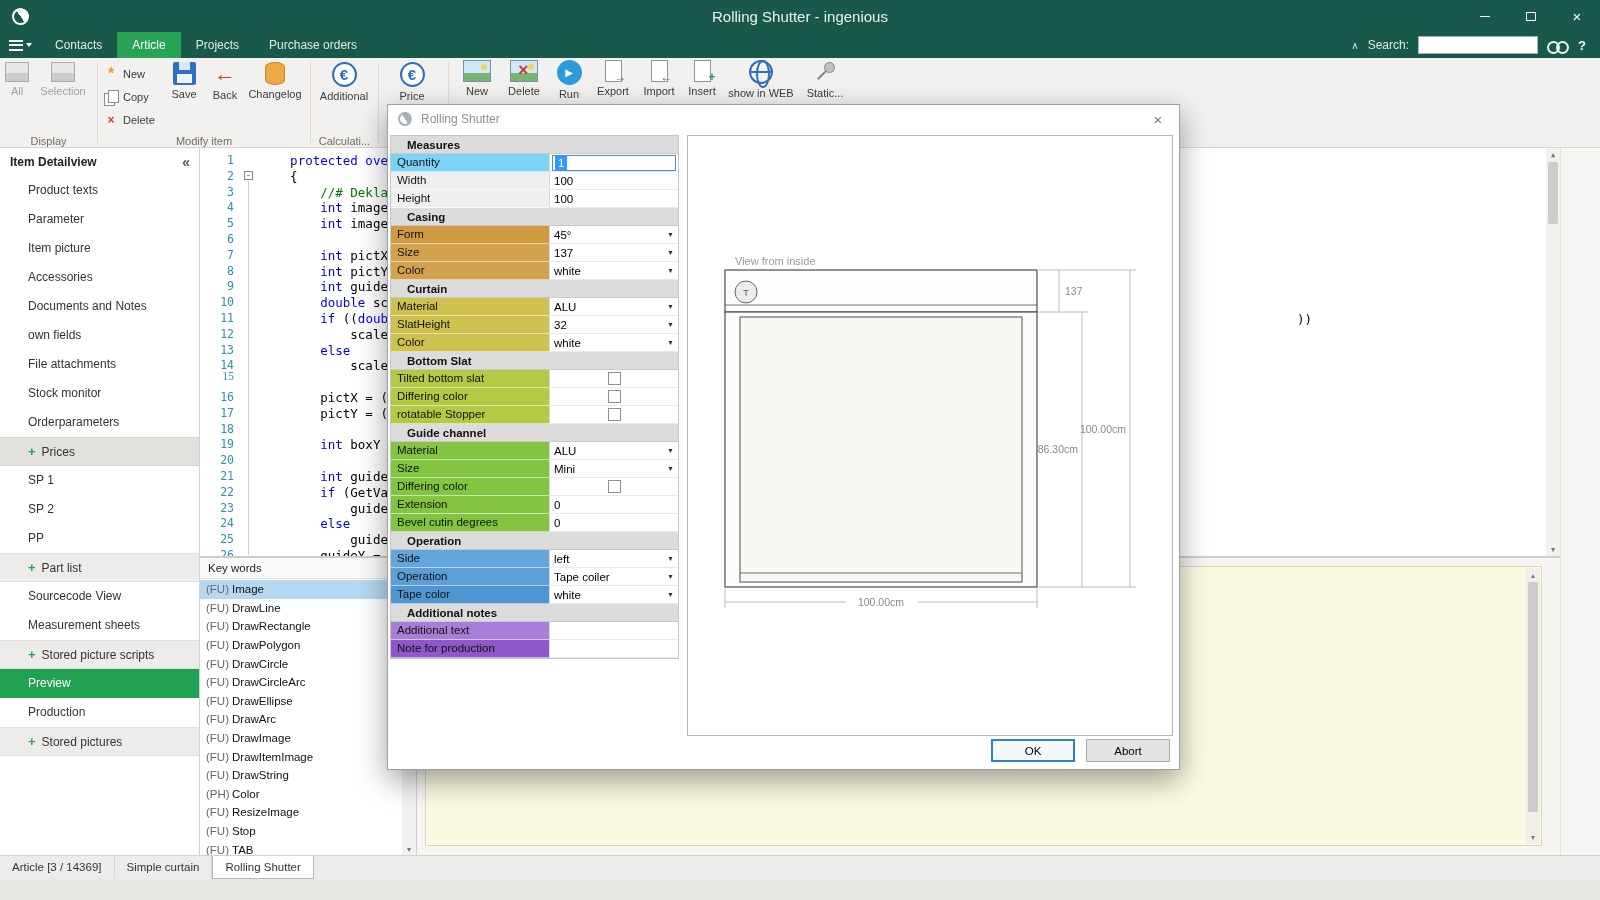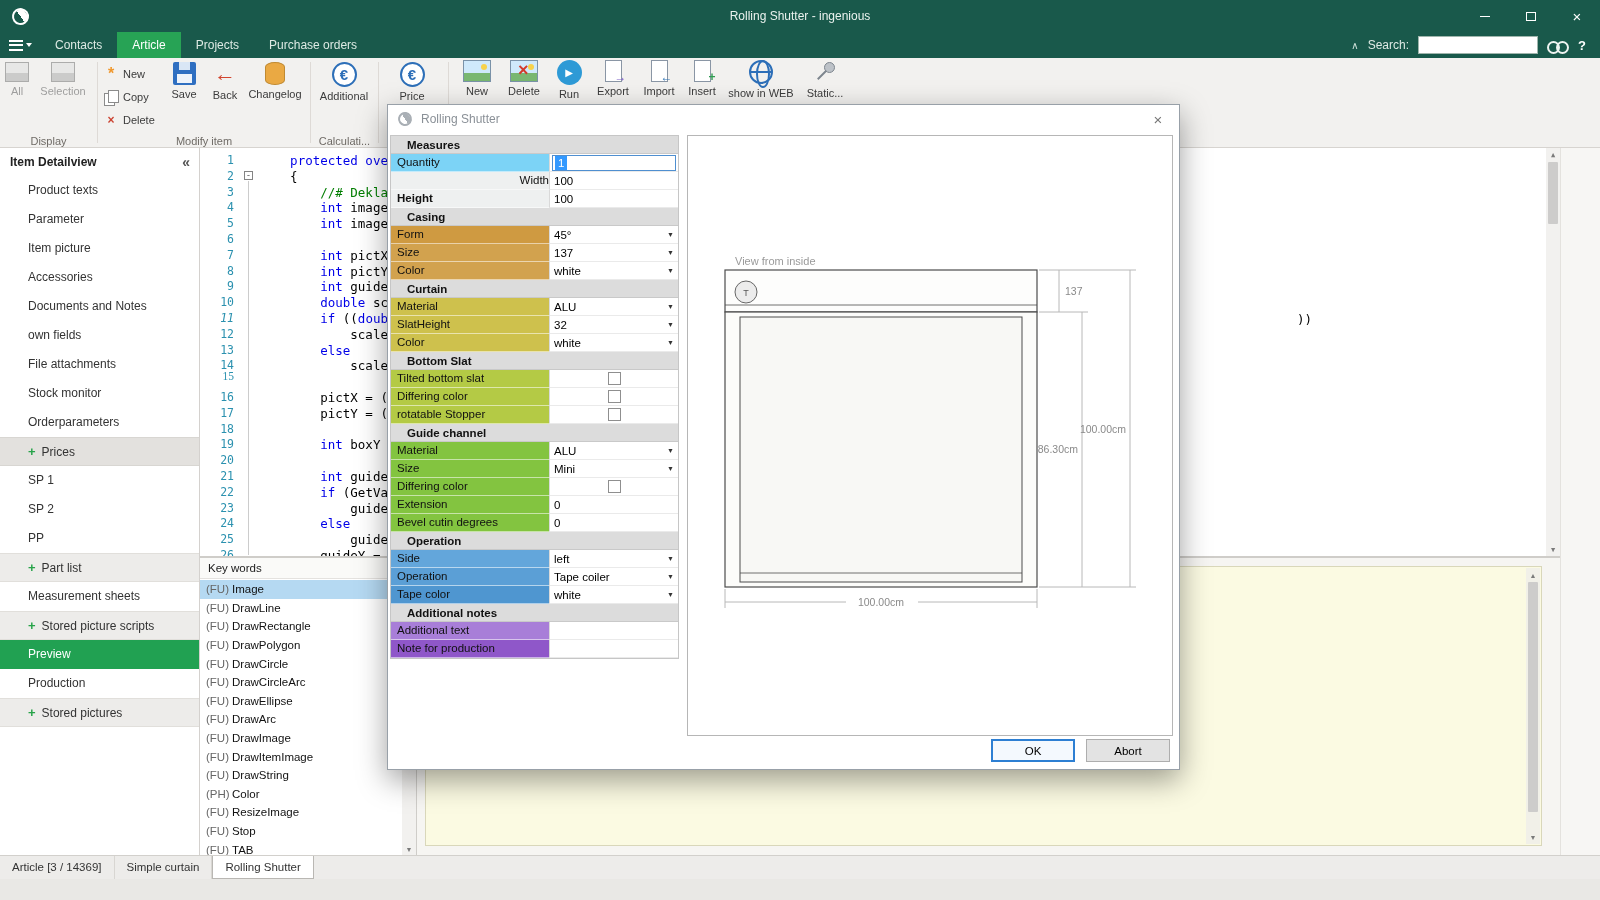--- a/index.html
+++ b/index.html
@@ -3,21 +3,21 @@
 <meta charset="utf-8">
 <style>
   *{box-sizing:border-box;margin:0;padding:0}
   html,body{background:#dcdbd9}
   body{font-family:"Liberation Sans",sans-serif}
   #app{position:relative;width:1600px;height:900px;background:#efeeec;overflow:hidden}
 
   
   .titlebar{position:absolute;left:0;top:0;width:1600px;height:32px;background:#19594b;color:#fff;display:flex;align-items:center}
   .app-logo{width:17px;height:17px;border-radius:50%;border:2px solid #fff;background:conic-gradient(#fff 0 50%,transparent 0);transform:rotate(-35deg);margin-left:12px;flex:0 0 auto}
-  .win-title{position:absolute;left:0;right:0;text-align:center;font-size:12px;color:#eaf2ee;pointer-events:none}
+  .win-title{position:absolute;left:0;right:0;text-align:center;font-size:15px;color:#eaf2ee;pointer-events:none}
   .win-btns{margin-left:auto;display:flex;height:32px}
   .win-btn{width:46px;height:32px;display:flex;align-items:center;justify-content:center;color:#fff}
   .ic-min{width:10px;height:1px;background:#fff;display:block}
   .ic-max{width:10px;height:9px;border:1px solid #fff;display:block}
   .ic-close{font-size:15px;line-height:15px}
 
   
   .menubar{position:absolute;left:0;top:32px;width:1600px;height:26px;background:#19594b;display:flex;align-items:center;color:#ddeae4;font-size:12px}
   .appmenu{width:40px;height:26px;display:flex;align-items:center;justify-content:center;gap:3px}
   .ic-menu{width:14px;height:11px;border-top:2px solid #fff;border-bottom:2px solid #fff;background:linear-gradient(#fff,#fff) center/14px 2px no-repeat;display:block}
@@ -324,20 +324,23 @@
           <div>SP 2</div>
         </div>
         <div class="sb-item">
           <div>PP</div>
         </div>
         <div class="sb-item gray">
           <div class="sb-plus">+</div>
           <div>Part list</div>
         </div>
         <div class="sb-item">
+          <div>Sourcecode View</div>
+        </div>
+        <div class="sb-item">
           <div>Measurement sheets</div>
         </div>
         <div class="sb-item gray">
           <div class="sb-plus">+</div>
           <div>Stored picture scripts</div>
         </div>
         <div class="sb-item selected">
           <div>Preview</div>
         </div>
         <div class="sb-item">
@@ -355,21 +358,21 @@
         <div class="ed-num" style="top: 5px;">1</div>
         <div class="ed-num" style="top: 20.8px;">2</div>
         <div class="ed-num" style="top: 36.6px;">3</div>
         <div class="ed-num" style="top: 52.4px;">4</div>
         <div class="ed-num" style="top: 68.2px;">5</div>
         <div class="ed-num" style="top: 84px;">6</div>
         <div class="ed-num" style="top: 99.8px;">7</div>
         <div class="ed-num" style="top: 115.6px;">8</div>
         <div class="ed-num" style="top: 131.4px;">9</div>
         <div class="ed-num" style="top: 147.2px;">10</div>
-        <div class="ed-num" style="top: 163px; font-style: italic;">11</div>
+        <div class="ed-num" style="top: 163px;">11</div>
         <div class="ed-num" style="top: 178.8px;">12</div>
         <div class="ed-num" style="top: 194.6px;">13</div>
         <div class="ed-num" style="top: 210.4px;">14</div>
         <div class="ed-num" style="top: 221px; font-family: Liberation Serif, serif;">15</div>
         <div class="ed-num" style="top: 242px;">16</div>
         <div class="ed-num" style="top: 257.8px;">17</div>
         <div class="ed-num" style="top: 273.6px;">18</div>
         <div class="ed-num" style="top: 289.4px;">19</div>
         <div class="ed-num" style="top: 305.2px;">20</div>
         <div class="ed-num" style="top: 321px;">21</div>
@@ -516,27 +519,27 @@
         <div class="pg-header">Measures</div>
         <div class="pg-row">
           <div class="pg-label" style="background: rgb(124, 211, 246);">Quantity</div>
           <div class="pg-value">
             <div class="pg-edit">
               <div class="pg-sel">1</div>
             </div>
           </div>
         </div>
         <div class="pg-row">
-          <div class="pg-label" style="background: rgb(238, 240, 240); text-align: right;">Width</div>
+          <div class="pg-label" style="background: rgb(238, 240, 240);">Width</div>
           <div class="pg-value">
             <div class="pg-text">100</div>
           </div>
         </div>
         <div class="pg-row">
-          <div class="pg-label" style="background: rgb(238, 240, 240); font-weight: bold;">Height</div>
+          <div class="pg-label" style="background: rgb(238, 240, 240);">Height</div>
           <div class="pg-value">
             <div class="pg-text">100</div>
           </div>
         </div>
         <div class="pg-header">Casing</div>
         <div class="pg-row">
           <div class="pg-label" style="background: rgb(207, 154, 65);">Form</div>
           <div class="pg-value">
             <div class="pg-text">45°</div>
             <div class="pg-arrow">▼</div>

